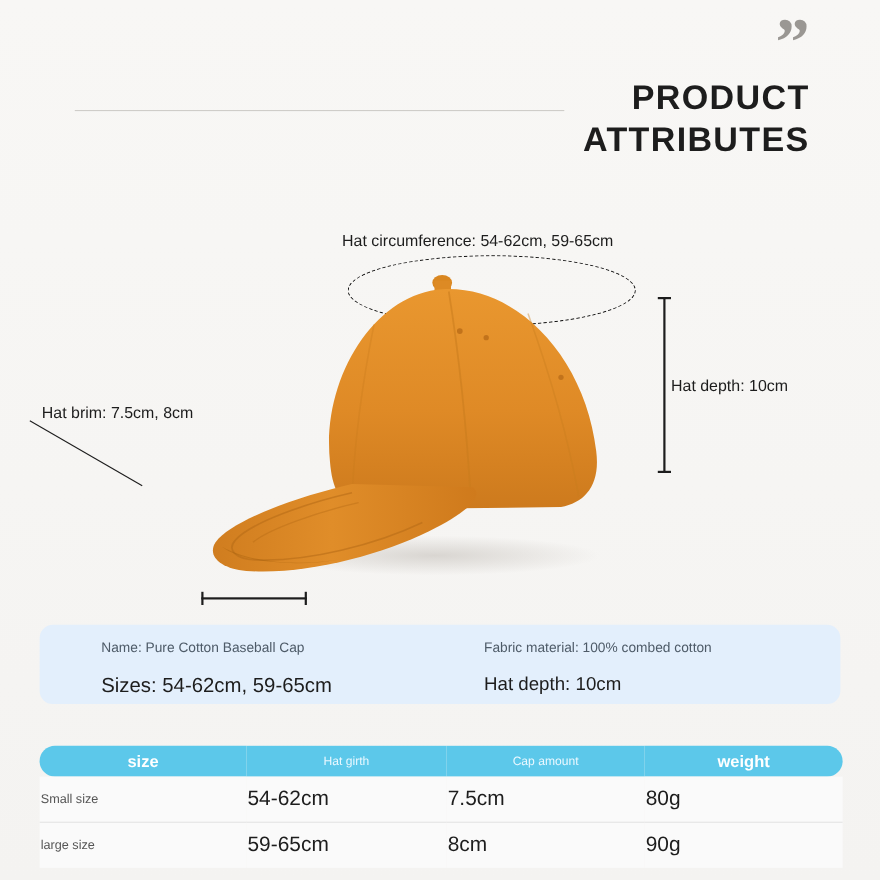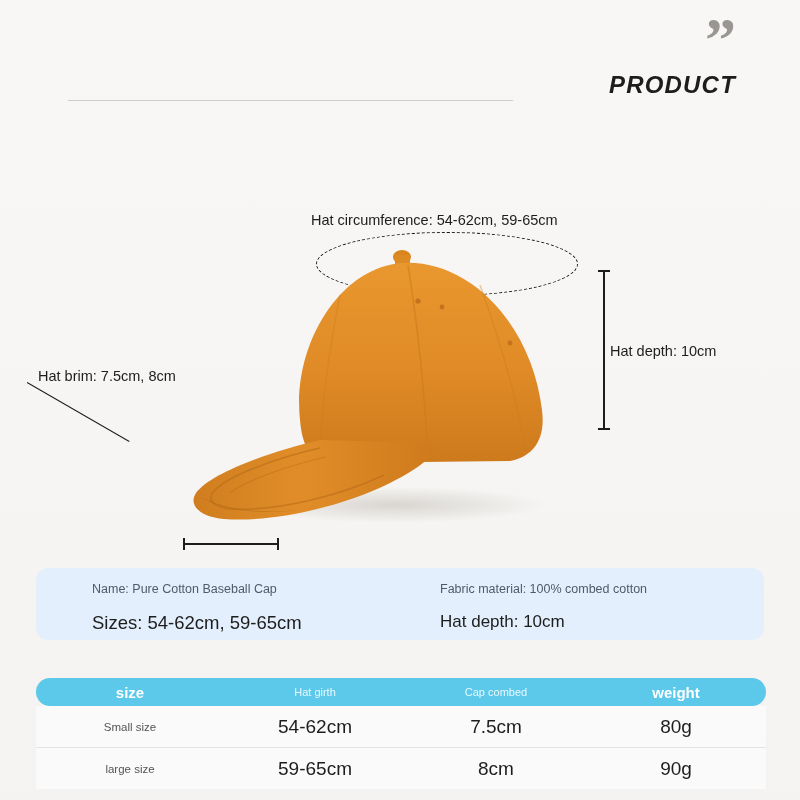--- a/index.html
+++ b/index.html
@@ -53,26 +53,25 @@
     color: #9a9793;
     font-family: "Liberation Serif", serif;
     letter-spacing: 2px;
     font-weight: 700;
   }
   .header-title-big {
     position: absolute;
     right: 64px;
     top: 70px;
     text-align: right;
-    font-size: 24px;
+    font-size: 31px;
     font-weight: 700;
     letter-spacing: 1.2px;
     line-height: 1.22;
     color: #1d1d1d;
-    font-style: italic;
   }
 
   
   .illus {
     position: absolute;
     top: 150px; left: 0;
     width: 789px;
     height: 400px;
   }
   .hat-wrap {
@@ -193,21 +192,20 @@
     font-size: 15px;
     text-align: center;
     margin-top: 32px;
   }
   .table thead th:first-child { border-top-left-radius: 14px; border-bottom-left-radius: 14px; }
   .table thead th:last-child  { border-top-right-radius: 14px; border-bottom-right-radius: 14px; }
   .table thead th.dim { font-size: 11px; font-weight: 400; color: #eaf8ff; }
   .table tbody td {
     background: #fafafa;
     height: 39px;
-    text-align: center;
     font-size: 19px;
     color: #1d1d1d;
     border-bottom: 1px solid #e4e4e4;
   }
   .table tbody tr:last-child td { border-bottom: none; }
   .table tbody td.rowlabel {
     font-size: 11.5px;
     color: #555;
   }
   .col-1 { width: 188px; }
@@ -218,20 +216,21 @@
 </head>
 <body>
 
 <div class="page">
 
   <div class="header">
     <div class="header-rule"></div>
     <div class="quote-mark">”</div>
     <div class="header-title-big">
       <div>PRODUCT</div>
+      <div>ATTRIBUTES</div>
     </div>
   </div>
 
   <div class="illus">
 
     <div class="ellipse-circ"></div>
 
     <svg class="hat-wrap" viewBox="0 0 420 330">
       <defs>
         <linearGradient id="capGrad" x1="0" y1="0" x2="0" y2="1">
@@ -301,21 +300,21 @@
     <colgroup>
       <col class="col-1">
         <col class="col-2">
         <col class="col-3">
         <col class="col-4">
     </colgroup>
     <thead>
       <tr>
         <th>size</th>
         <th class="dim">Hat girth</th>
-        <th class="dim">Cap combed</th>
+        <th class="dim">Cap amount</th>
         <th>weight</th>
       </tr>
     </thead>
     <tbody>
       <tr>
         <td class="rowlabel">Small size</td>
         <td>54-62cm</td>
         <td>7.5cm</td>
         <td>80g</td>
       </tr>

